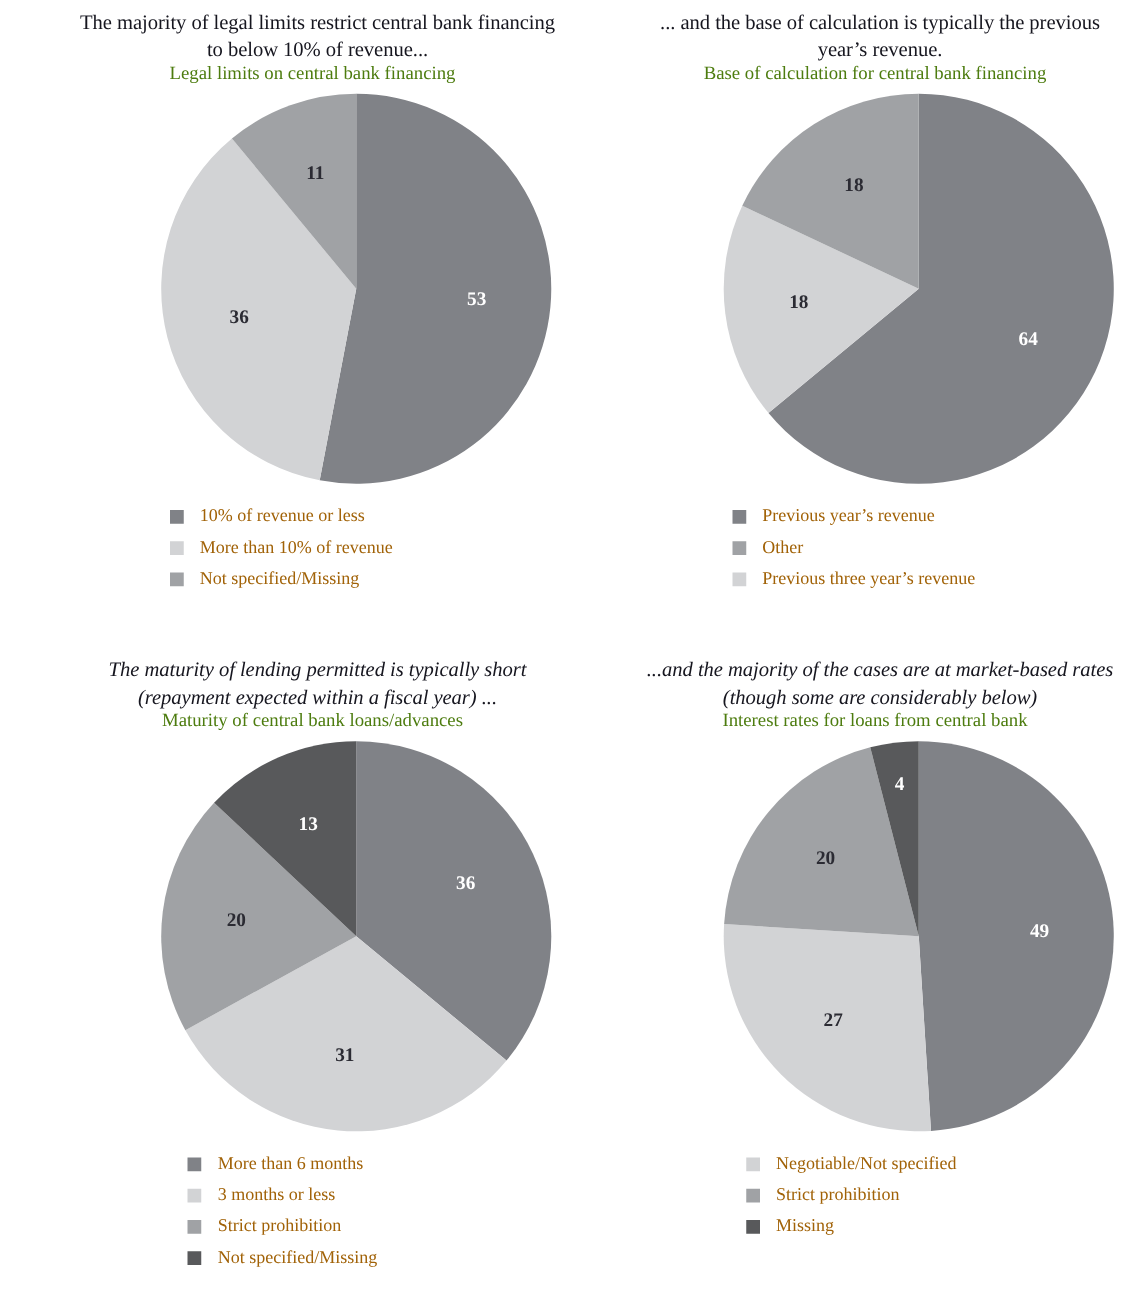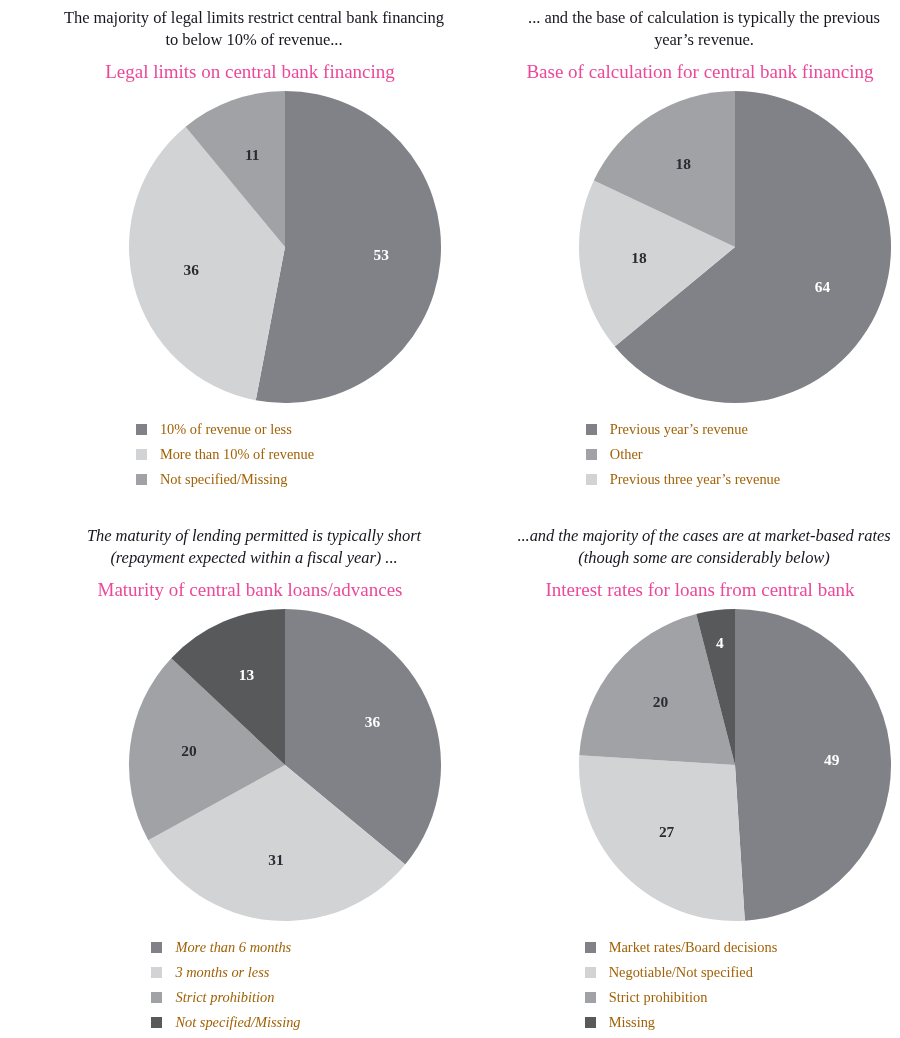--- a/index.html
+++ b/index.html
@@ -38,25 +38,24 @@
     margin-top: 7px;
     text-align: center;
     font-size: 16.5px;
     line-height: 1.31;
     letter-spacing: -0.05px;
     color: #16161f;
   }
 
   .panel-subtitle {
     width: 400px;
-    margin-top: 11px;
     text-align: center;
-    font-size: 19px;
+    font-size: 15px;
     line-height: 1.2;
-    color: #ec4899;
+    color: #4d7c0f;
   }
 
   .pie-wrap {
     margin-top: 4px;
     width: 330px;
     height: 320px;
     position: relative;
   }
   .pie-wrap svg {
     display: block;
@@ -96,21 +95,21 @@
   .legend-label {
     font-size: 14.4px;
     line-height: 1;
     color: #a16207;
     white-space: nowrap;
   }
 
   
   .panel-tl .legend { margin-left: -6px; }
   .panel-tr .legend { margin-left: 10px; }
-  .panel-bl .legend { margin-left: -4px; font-style: italic; }
+  .panel-bl .legend { margin-left: -4px; }
   .panel-br .legend { margin-left: 6px; }
 
   .panel-bl .panel-heading,
   .panel-br .panel-heading { margin-top: 6px; font-style: italic; }
 </style>
 </head>
 <body>
 
 <div class="sheet">
 
@@ -217,24 +216,20 @@
           <path d="M 166.00 160.00 L 175.86 316.69 A 157 157 0 0 1 9.31 150.14 Z" fill="#d2d3d5"></path>
           <text x="97.17" y="228.83" class="slice-label on-light">27</text>
           <path d="M 166.00 160.00 L 9.31 150.14 A 157 157 0 0 1 126.96 7.93 Z" fill="#a0a2a5"></path>
           <text x="91.00" y="97.95" class="slice-label on-light">20</text>
           <path d="M 166.00 160.00 L 126.96 7.93 A 157 157 0 0 1 166.00 3.00 Z" fill="#58595b"></path>
           <text x="150.65" y="38.51" class="slice-label on-dark">4</text>
         </svg>
       </div>
     <div class="legend">
         <div class="legend-row">
-          <span class="legend-swatch" style="background: rgb(128, 130, 135);"></span>
-          <span class="legend-label">Market rates/Board decisions</span>
-        </div>
-        <div class="legend-row">
           <span class="legend-swatch" style="background: rgb(210, 211, 213);"></span>
           <span class="legend-label">Negotiable/Not specified</span>
         </div>
         <div class="legend-row">
           <span class="legend-swatch" style="background: rgb(160, 162, 165);"></span>
           <span class="legend-label">Strict prohibition</span>
         </div>
         <div class="legend-row">
           <span class="legend-swatch" style="background: rgb(88, 89, 91);"></span>
           <span class="legend-label">Missing</span>

